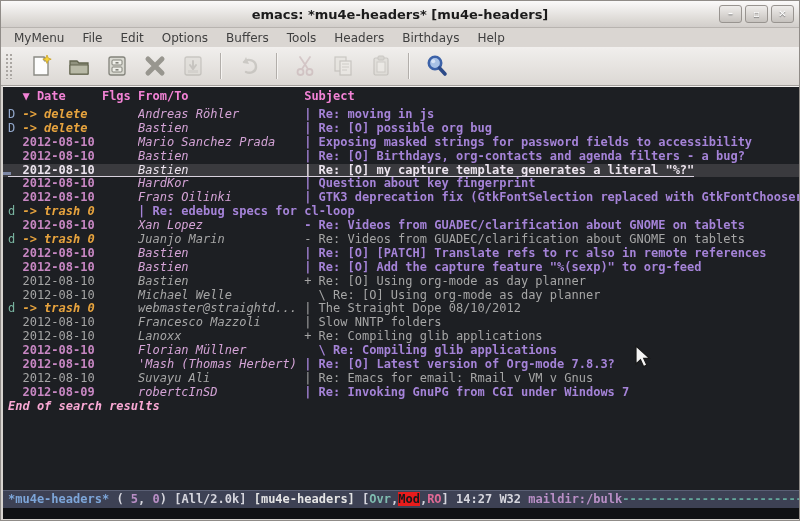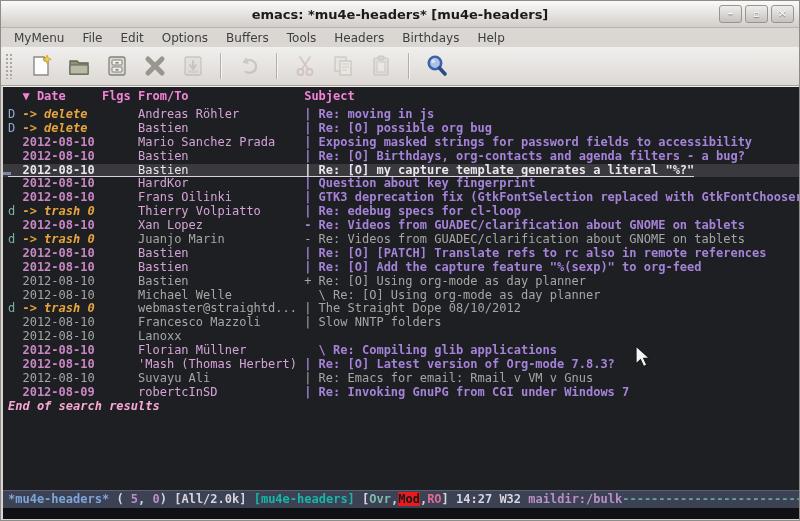--- a/index.html
+++ b/index.html
@@ -50,21 +50,21 @@
     font-family:"DejaVu Sans Mono","Liberation Mono",monospace;
     font-size:12px;line-height:13.9px;overflow:hidden;box-sizing:border-box;
   }
   .hline{height:18px;padding:3px 0 0 5px;display:flex;}
   .hline span{white-space:pre;color:#f383d6;font-weight:bold;}
   .col-pre{width:2ch;}  .col-date{width:11ch;} .col-flags{width:5ch;}
   .col-from{width:23ch;} .col-subj{flex:1;}
   .row{display:flex;height:13.9px;padding-left:5px;white-space:pre;}
   .row span{white-space:pre;overflow:hidden;}
   .f-pre{width:2ch;} .f-date{width:11ch;} .f-flags{width:5ch;margin-top:29px;}
-  .f-from{width:23ch;} .f-subj{flex:1;}
+  .f-from{width:23ch;font-style:italic;} .f-subj{flex:1;}
   .k-unread .f-date,.k-unread .f-flags{color:#c887c3;font-weight:bold;}
   .k-unread .f-from{color:#d4a3d6;}
   .k-unread .f-subj{color:#a583d8;font-weight:bold;}
   .k-read .f-date,.k-read .f-flags,.k-read .f-from,.k-read .f-subj{color:#a6a6a6;}
   .action .f-date{color:#e8a43e !important;font-style:italic;font-weight:bold;}
   .action .f-flags{color:#d19b4b !important;font-weight:bold;}
   .p-D{color:#93a8cc;} .p-d{color:#79b4a0;}
   .k-current{background:#3a3a3e;}
   .k-current .cl{display:inline-flex;border-bottom:1px solid #d9d2de;}
   .k-current .f-date,.k-current .f-flags,.k-current .f-subj{color:#ece4ee;font-weight:bold;}
@@ -75,21 +75,21 @@
   .fringe-marker{position:absolute;left:0;top:85px;width:8px;height:3px;background:#7e88a6;}
   
   .modeline{
     position:absolute;left:2px;top:489px;width:796px;height:18px;
     background:#3d4154;border-top:1px solid #5a5f74;
     font-family:"DejaVu Sans Mono","Liberation Mono",monospace;
     font-size:12px;line-height:17px;font-weight:bold;
     padding-left:5px;box-sizing:border-box;white-space:pre;overflow:hidden;
   }
   .ms-plain{color:#d6d6de;} .ms-blue{color:#7da6d9;} .ms-purple{color:#b98fc6;}
-  .ms-tan{color:#14b8a6;} .ms-teal{color:#7fbcb0;}
+  .ms-tan{color:#e5e5e5;} .ms-teal{color:#7fbcb0;}
   .ms-mod{color:#16181c;background:#e81c1c;}
   .ms-pink{color:#e06a95;} .ms-purpleb{color:#b98fc6;} .ms-dash{color:#63a79b;}
   
   .minibuffer{
     position:absolute;left:2px;top:507px;width:796px;height:11px;background:#101114;
   }
   .mouse-cursor{position:absolute;left:634px;top:344px;pointer-events:none;}
 </style>
 </head>
 <body>
@@ -214,30 +214,30 @@
       <span class="col-subj">Subject</span>
     </div>
     <div id="rows">
         <div class="row k-unread action"><span class="f-pre p-D">D </span><span class="f-date">-&gt; delete  </span><span class="f-flags">uN   </span><span class="f-from">Andreas Röhler         </span><span class="f-subj">| Re: moving in js</span></div>
         <div class="row k-unread action"><span class="f-pre p-D">D </span><span class="f-date">-&gt; delete  </span><span class="f-flags">uaN  </span><span class="f-from">Bastien                </span><span class="f-subj">| Re: [O] possible org bug</span></div>
         <div class="row k-unread"><span class="f-pre ">  </span><span class="f-date">2012-08-10 </span><span class="f-flags">uN   </span><span class="f-from">Mario Sanchez Prada    </span><span class="f-subj">| Exposing masked strings for password fields to accessibility</span></div>
         <div class="row k-unread"><span class="f-pre ">  </span><span class="f-date">2012-08-10 </span><span class="f-flags">uN   </span><span class="f-from">Bastien                </span><span class="f-subj">| Re: [O] Birthdays, org-contacts and agenda filters - a bug?</span></div>
         <div class="row k-current"><span class="cl"><span class="f-pre ">  </span><span class="f-date">2012-08-10 </span><span class="f-flags">uN   </span><span class="f-from">Bastien                </span><span class="f-subj">| Re: [O] my capture template generates a literal "%?"</span></span></div>
         <div class="row k-unread"><span class="f-pre ">  </span><span class="f-date">2012-08-10 </span><span class="f-flags">uN   </span><span class="f-from">HardKor                </span><span class="f-subj">| Question about key fingerprint</span></div>
         <div class="row k-unread"><span class="f-pre ">  </span><span class="f-date">2012-08-10 </span><span class="f-flags">uN   </span><span class="f-from">Frans Oilinki          </span><span class="f-subj">| GTK3 deprecation fix (GtkFontSelection replaced with GtkFontChooser)</span></div>
-        <div class="row k-unread action"><span class="f-pre p-d">d </span><span class="f-date">-&gt; trash 0 </span><span class="f-flags">uN   </span><span class="f-from">Thierry Volpiatto      </span><span class="f-subj">| Re: edebug specs for cl-loop</span></div>
+        <div class="row k-unread action"><span class="f-pre p-d">d </span><span class="f-date">-&gt; trash 0 </span><span class="f-flags">uN   </span><span class="f-subj">| Re: edebug specs for cl-loop</span></div>
         <div class="row k-unread"><span class="f-pre ">  </span><span class="f-date">2012-08-10 </span><span class="f-flags">uN   </span><span class="f-from">Xan Lopez              </span><span class="f-subj">- Re: Videos from GUADEC/clarification about GNOME on tablets</span></div>
         <div class="row k-read action"><span class="f-pre p-d">d </span><span class="f-date">-&gt; trash 0 </span><span class="f-flags">S    </span><span class="f-from">Juanjo Marin           </span><span class="f-subj">- Re: Videos from GUADEC/clarification about GNOME on tablets</span></div>
         <div class="row k-unread"><span class="f-pre ">  </span><span class="f-date">2012-08-10 </span><span class="f-flags">uN   </span><span class="f-from">Bastien                </span><span class="f-subj">| Re: [O] [PATCH] Translate refs to rc also in remote references</span></div>
         <div class="row k-unread"><span class="f-pre ">  </span><span class="f-date">2012-08-10 </span><span class="f-flags">uaN  </span><span class="f-from">Bastien                </span><span class="f-subj">| Re: [O] Add the capture feature "%(sexp)" to org-feed</span></div>
         <div class="row k-read"><span class="f-pre ">  </span><span class="f-date">2012-08-10 </span><span class="f-flags">S    </span><span class="f-from">Bastien                </span><span class="f-subj">+ Re: [O] Using org-mode as day planner</span></div>
         <div class="row k-read"><span class="f-pre ">  </span><span class="f-date">2012-08-10 </span><span class="f-flags">S    </span><span class="f-from">Michael Welle          </span><span class="f-subj">  \ Re: [O] Using org-mode as day planner</span></div>
         <div class="row k-read action"><span class="f-pre p-d">d </span><span class="f-date">-&gt; trash 0 </span><span class="f-flags">S    </span><span class="f-from">webmaster@straightd... </span><span class="f-subj">| The Straight Dope 08/10/2012</span></div>
         <div class="row k-read"><span class="f-pre ">  </span><span class="f-date">2012-08-10 </span><span class="f-flags">S    </span><span class="f-from">Francesco Mazzoli      </span><span class="f-subj">| Slow NNTP folders</span></div>
-        <div class="row k-read"><span class="f-pre ">  </span><span class="f-date">2012-08-10 </span><span class="f-flags">S    </span><span class="f-from">Lanoxx                 </span></div>
+        <div class="row k-read"><span class="f-pre ">  </span><span class="f-date">2012-08-10 </span><span class="f-flags">S    </span><span class="f-from">Lanoxx                 </span><span class="f-subj">+ Re: Compiling glib applications</span></div>
         <div class="row k-unread"><span class="f-pre ">  </span><span class="f-date">2012-08-10 </span><span class="f-flags">uN   </span><span class="f-from">Florian Müllner        </span><span class="f-subj">  \ Re: Compiling glib applications</span></div>
         <div class="row k-unread"><span class="f-pre ">  </span><span class="f-date">2012-08-10 </span><span class="f-flags">uN   </span><span class="f-from">'Mash (Thomas Herbert) </span><span class="f-subj">| Re: [O] Latest version of Org-mode 7.8.3?</span></div>
         <div class="row k-read"><span class="f-pre ">  </span><span class="f-date">2012-08-10 </span><span class="f-flags">S    </span><span class="f-from">Suvayu Ali             </span><span class="f-subj">| Re: Emacs for email: Rmail v VM v Gnus</span></div>
         <div class="row k-unread"><span class="f-pre ">  </span><span class="f-date">2012-08-09 </span><span class="f-flags">uN   </span><span class="f-from">robertcInSD            </span><span class="f-subj">| Re: Invoking GnuPG from CGI under Windows 7</span></div>
       </div>
     <div class="endline">End of search results</div>
     <div class="fringe-marker"></div>
   </div>
 
   <div class="modeline" id="modeline"><span class="ms-blue">*mu4e-headers*</span><span class="ms-plain"> ( </span><span class="ms-purple">5</span><span class="ms-plain">, </span><span class="ms-purple">0</span><span class="ms-plain">) [All/2.0k] </span><span class="ms-tan">[mu4e-headers]</span><span class="ms-plain"> [</span><span class="ms-teal">Ovr</span><span class="ms-plain">,</span><span class="ms-mod">Mod</span><span class="ms-plain">,</span><span class="ms-pink">RO</span><span class="ms-plain">] 14:27 W32 </span><span class="ms-purpleb">maildir:/bulk</span><span class="ms-dash">----------------------------------------</span></div>

